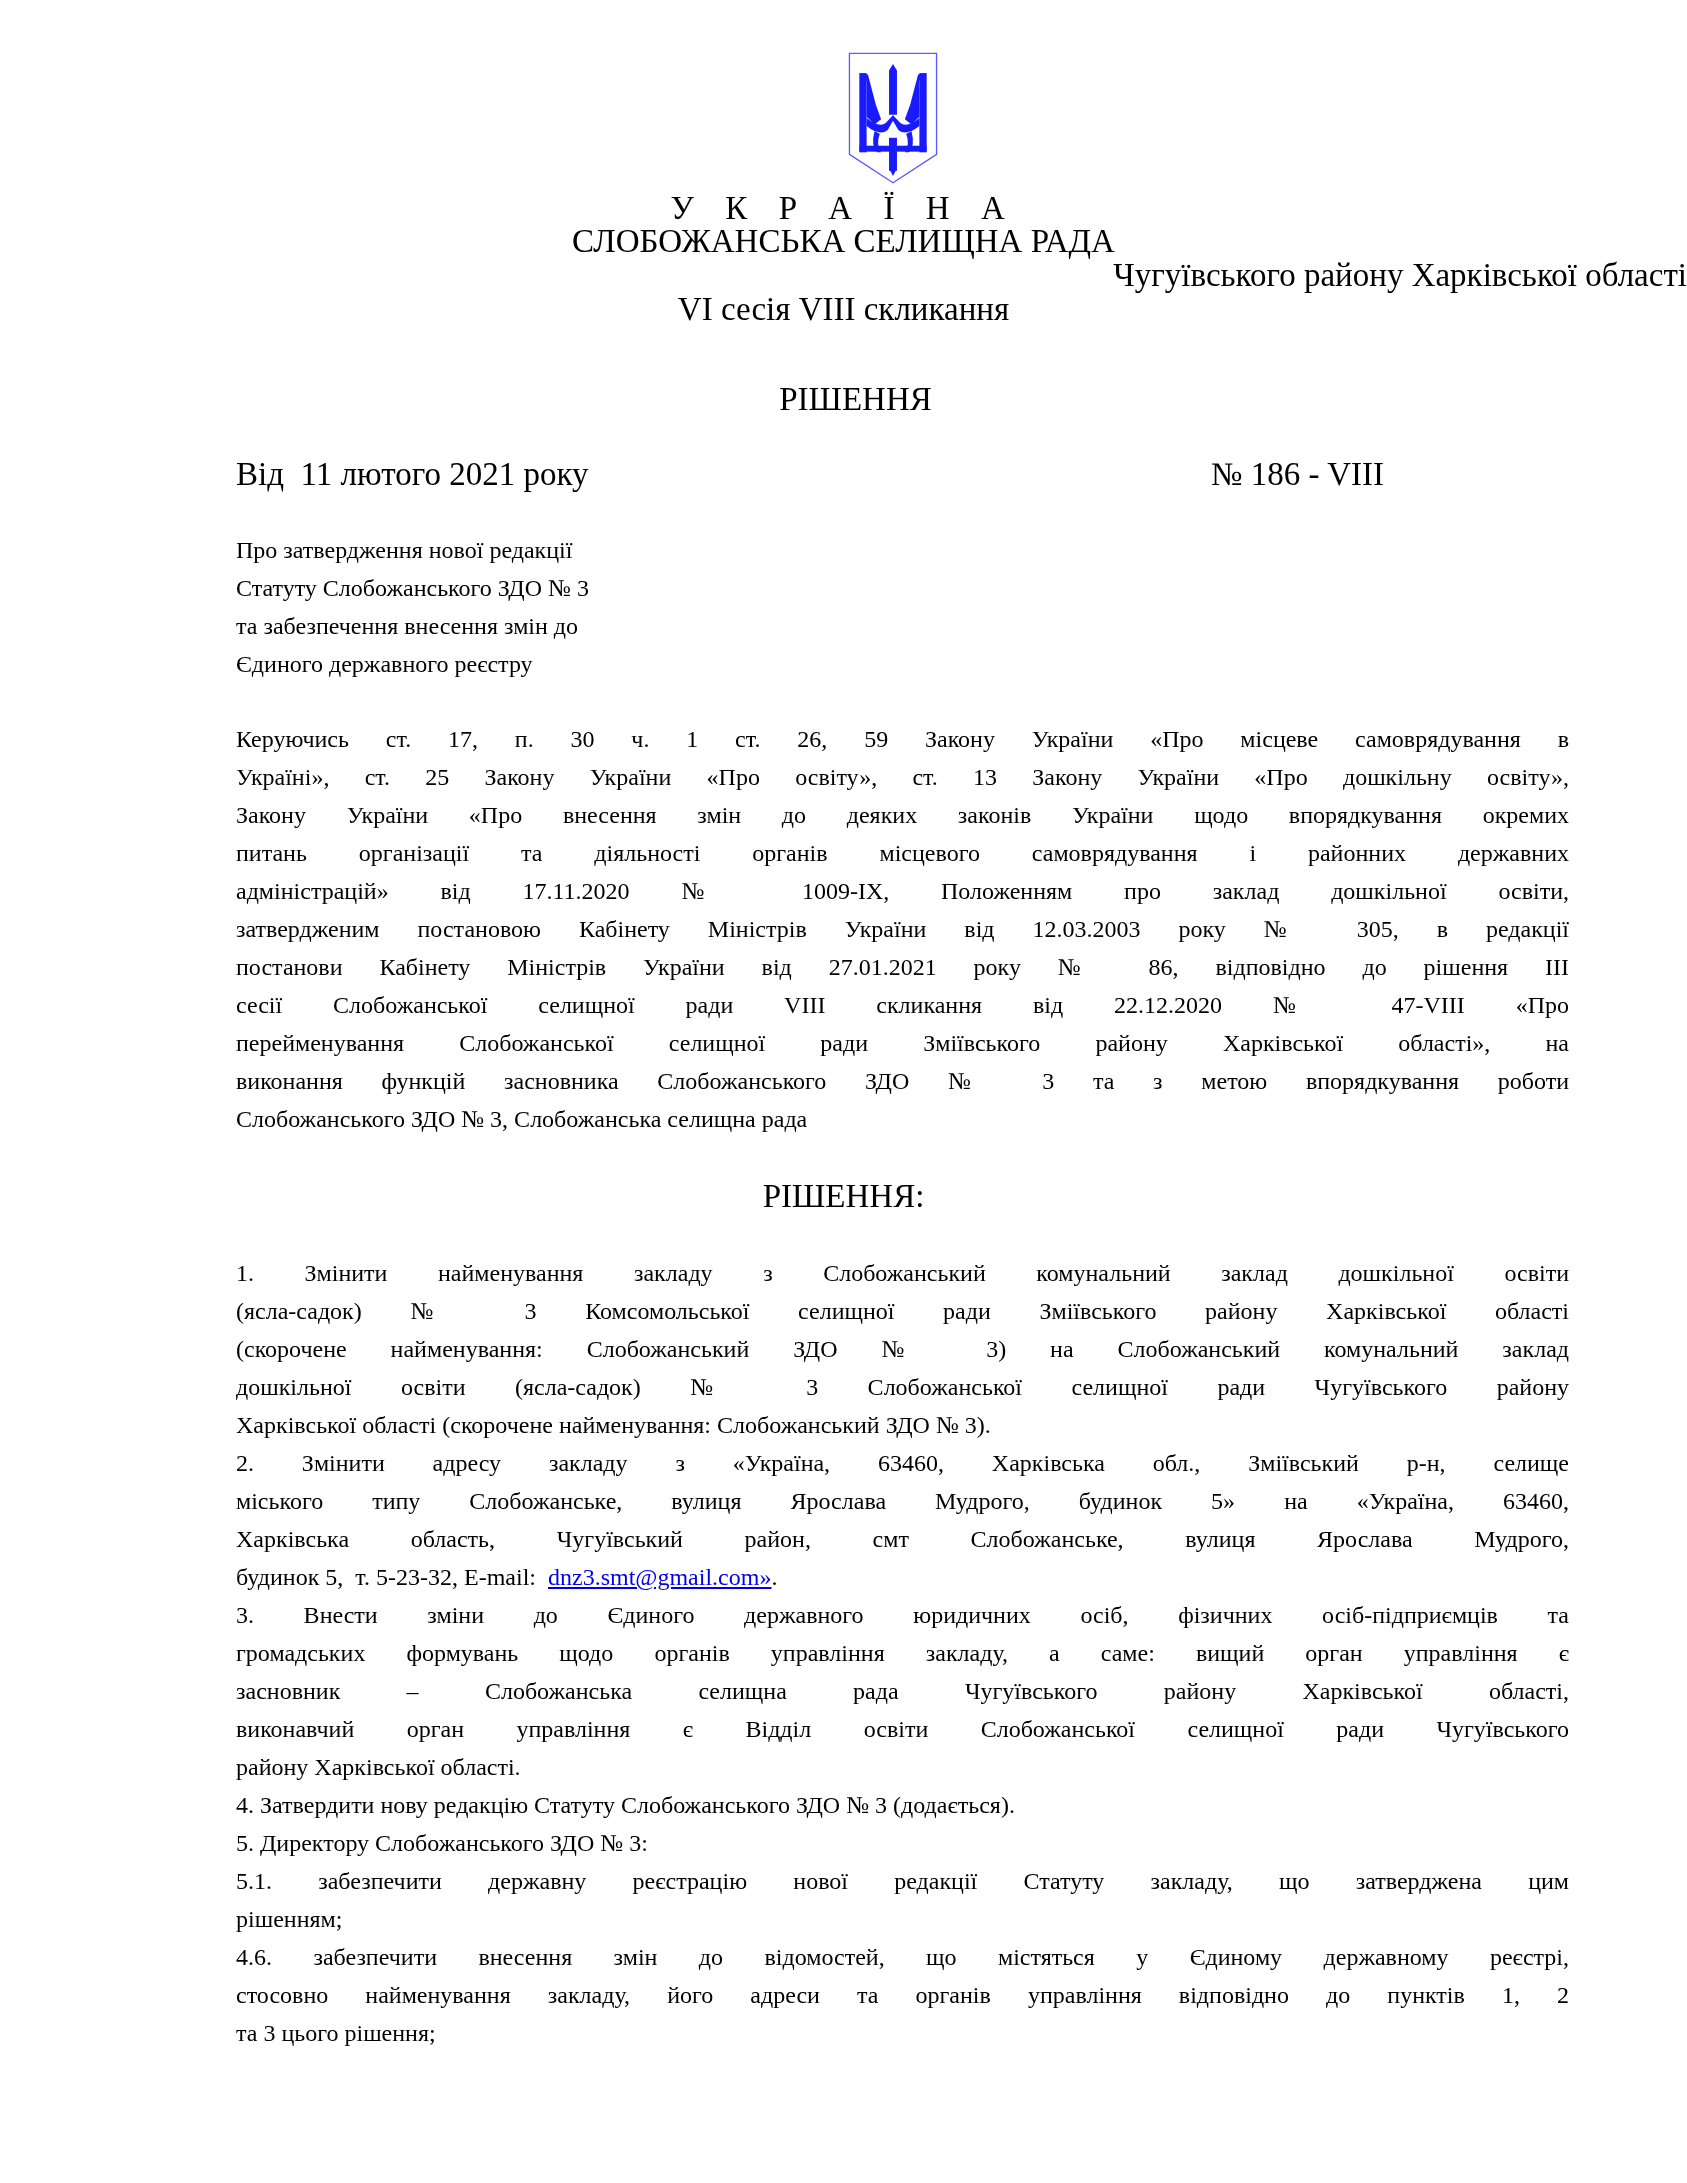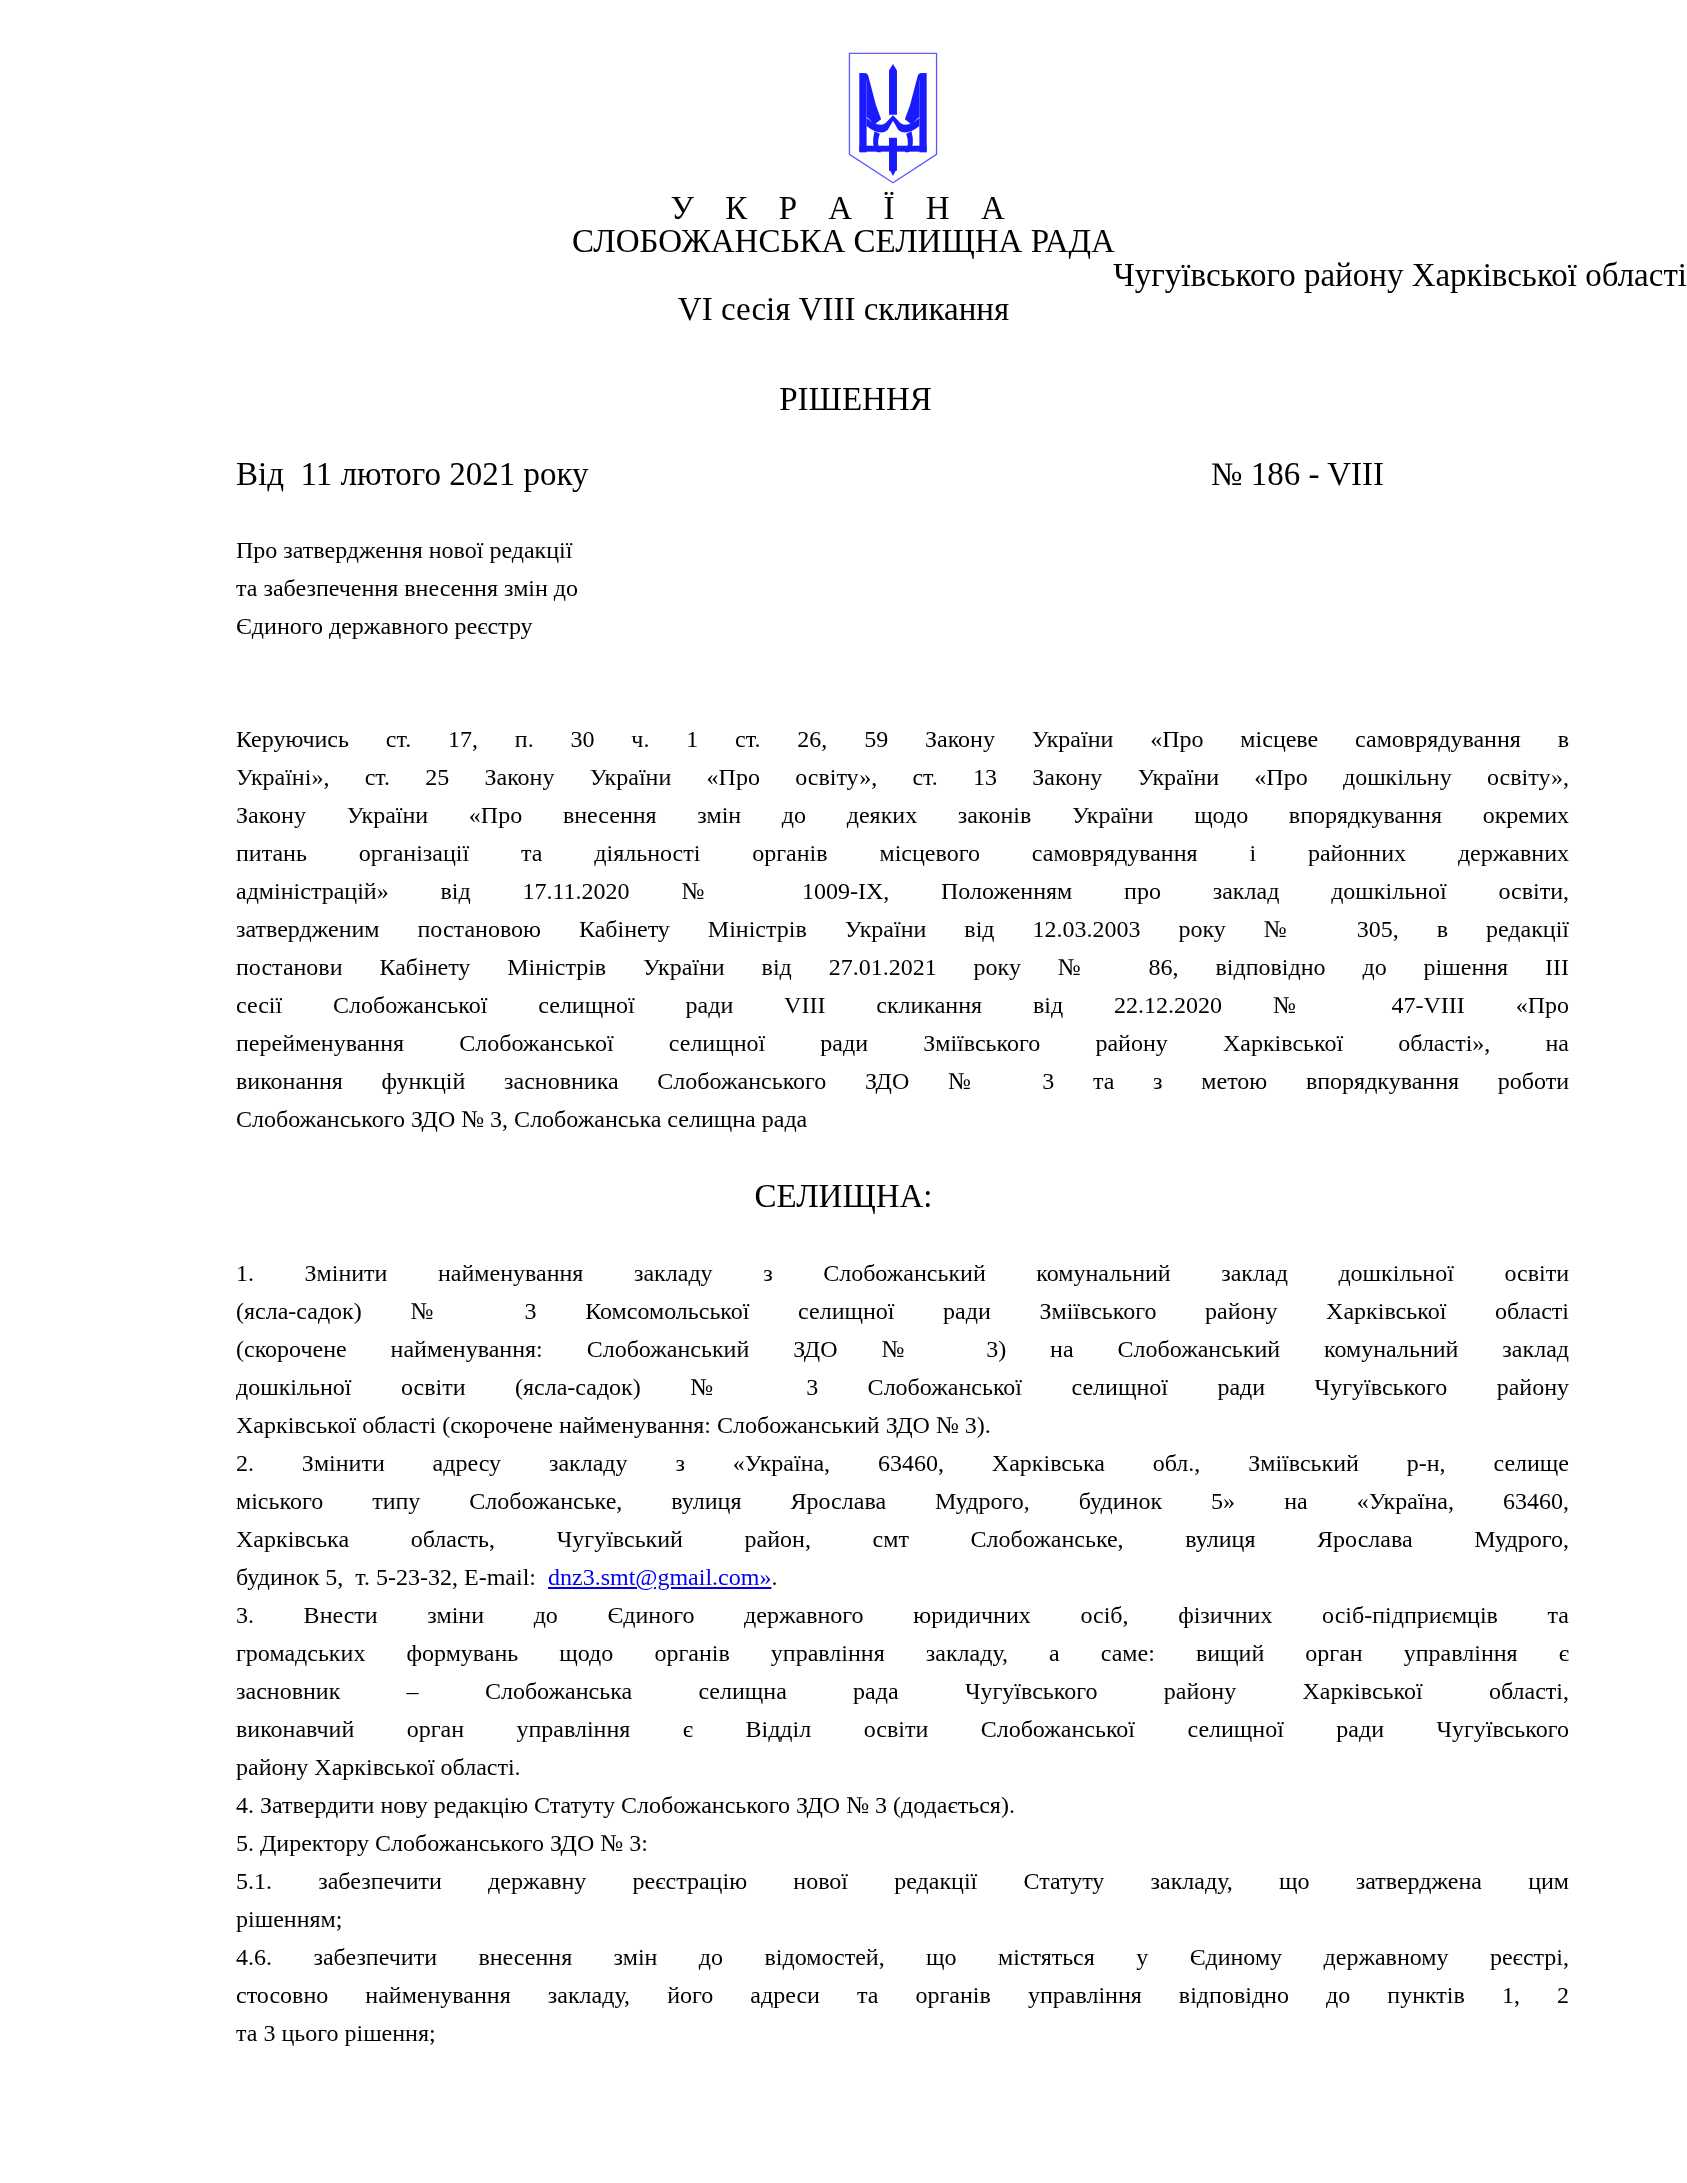--- a/index.html
+++ b/index.html
@@ -48,39 +48,40 @@
 
 <div class="center-line" style="top:380px;padding-left:12px;">РІШЕННЯ</div>
 
 <div class="date-row">
   <span class="date-left">Від  11 лютого 2021 року</span>
   <span class="date-right">№ 186 - VIII</span>
 </div>
 
 <div class="block" style="top:531px; width:794px;">
   <span class="line left">Про затвердження нової редакції</span>
+  <span class="line left">Статуту Слобожанського ЗДО № 3</span>
   <span class="line left">та забезпечення внесення змін до</span>
   <span class="line left">Єдиного державного реєстру</span>
 </div>
 
 <div class="block" style="top:720px;">
   <span class="line just">Керуючись ст. 17, п. 30 ч. 1 ст. 26, 59 Закону України «Про місцеве самоврядування в</span>
   <span class="line just">Україні», ст. 25 Закону України «Про освіту», ст. 13 Закону України «Про дошкільну освіту»,</span>
   <span class="line just">Закону України «Про внесення змін до деяких законів України щодо впорядкування окремих</span>
   <span class="line just">питань організації та діяльності органів місцевого самоврядування і районних державних</span>
   <span class="line just">адміністрацій» від 17.11.2020 № 1009-IX, Положенням про заклад дошкільної освіти,</span>
   <span class="line just">затвердженим постановою Кабінету Міністрів України від 12.03.2003 року № 305, в редакції</span>
   <span class="line just">постанови Кабінету Міністрів України від 27.01.2021 року № 86, відповідно до рішення III</span>
   <span class="line just">сесії Слобожанської селищної ради VIII скликання від 22.12.2020  № 47-VIII «Про</span>
   <span class="line just">перейменування Слобожанської селищної ради Зміївського району Харківської області», на</span>
   <span class="line just">виконання функцій засновника Слобожанського ЗДО № 3 та з метою впорядкування роботи</span>
   <span class="line left">Слобожанського ЗДО № 3, Слобожанська селищна рада</span>
 </div>
 
-<div class="center-line" style="top:1177px;">СЕЛИЩНА:</div>
+<div class="center-line" style="top:1177px;">РІШЕННЯ:</div>
 
 <div class="block" style="top:1254px;">
   <div>
     <span class="line just">1. Змінити найменування закладу з Слобожанський комунальний заклад дошкільної освіти</span>
     <span class="line just">(ясла-садок) № 3 Комсомольської селищної ради Зміївського району Харківської області</span>
     <span class="line just">(скорочене найменування: Слобожанський ЗДО № 3) на Слобожанський комунальний заклад</span>
     <span class="line just">дошкільної освіти (ясла-садок) № 3 Слобожанської селищної ради Чугуївського району</span>
     <span class="line left">Харківської області (скорочене найменування: Слобожанський ЗДО № 3).</span>
   </div>
   <div>

